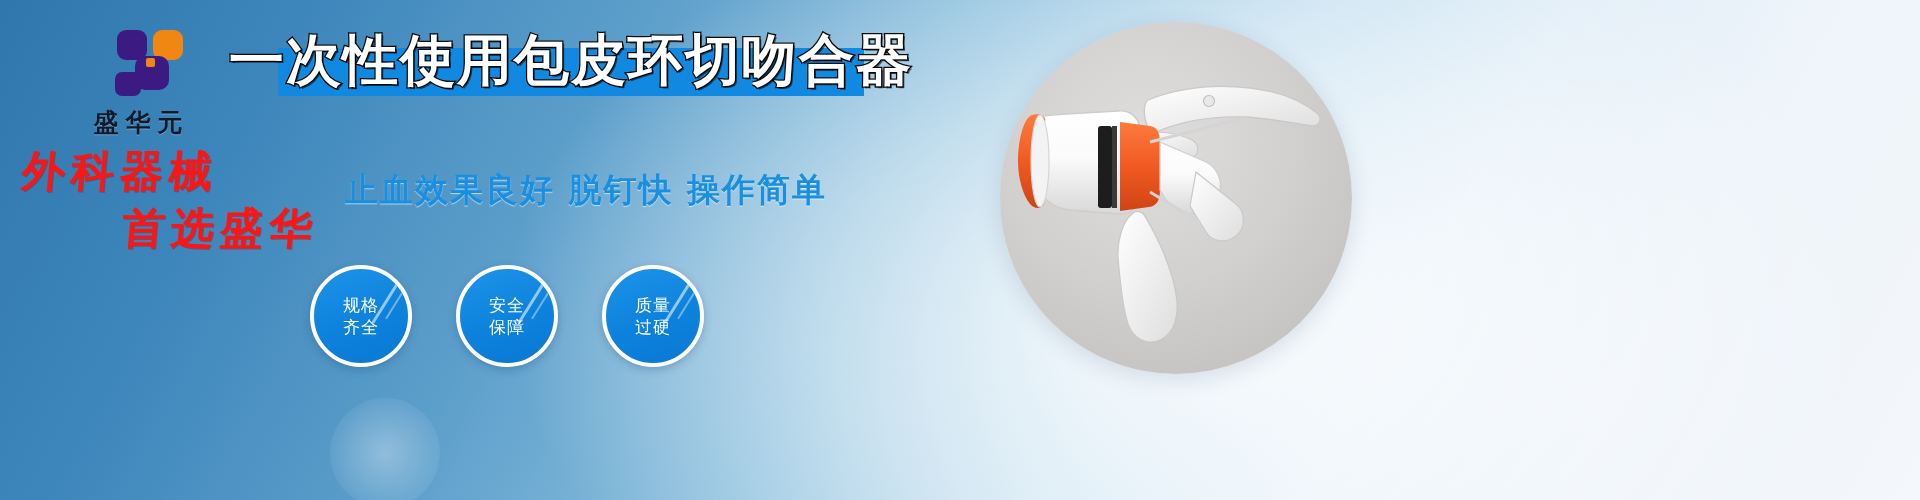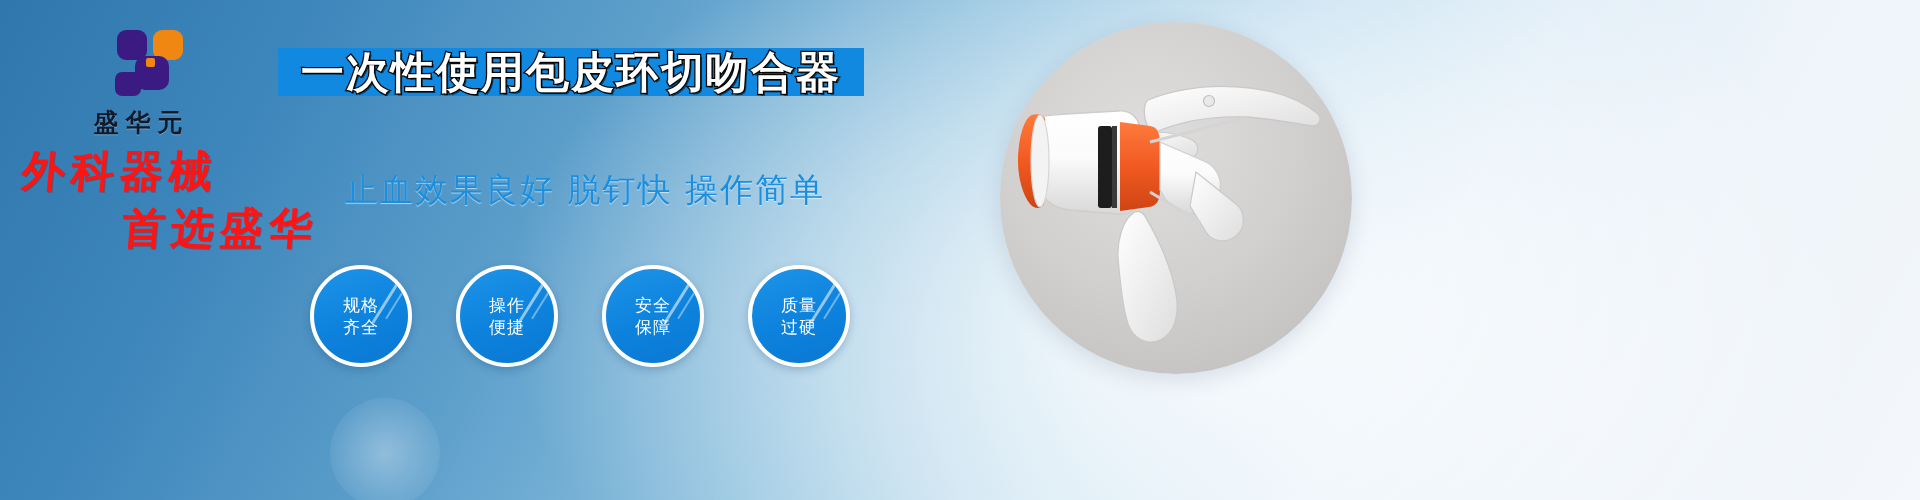--- a/index.html
+++ b/index.html
@@ -38,42 +38,42 @@
     text-shadow:0 1px 0 rgba(255,255,255,.25);
   }
 
   
   .title-bar{
     position:absolute;left:278px;top:48px;width:586px;height:48px;
     background:#1189e0;
     display:flex;align-items:center;justify-content:center;
   }
   .title-text{
-    position:absolute;left:278px;top:44px;width:586px;height:58px;
+    position:absolute;left:278px;top:32px;width:586px;height:58px;
     display:flex;align-items:center;justify-content:center;
-    font-size:43px;font-weight:700;color:#ffffff;
+    font-size:55px;font-weight:700;color:#ffffff;
     letter-spacing:2px;white-space:nowrap;
     font-family:"DejaVu Sans","Liberation Sans",sans-serif;
     -webkit-text-stroke:2.6px #0c0c0c;
     paint-order:stroke fill;
     text-shadow:2px 2px 0 rgba(0,0,0,.55);
   }
 
   
   .calli{position:absolute;left:22px;top:150px;width:330px;color:#ff1414;
     font-family:"DejaVu Serif","Liberation Serif",serif;font-weight:700;
     line-height:1.0;letter-spacing:6px;
     text-shadow:1px 1px 0 rgba(150,0,0,.35);}
   .calli .l1{font-size:43px;transform:skewX(-5deg);display:block;}
   .calli .l2{font-size:43px;transform:skewX(-5deg);display:block;margin-top:14px;padding-left:100px;}
 
   
   .subtitle{
     position:absolute;left:345px;top:168px;
-    font-size:33px;color:#1a8fe0;font-weight:400;letter-spacing:2px;
+    font-size:33px;color:#1a8fe0;font-weight:700;letter-spacing:2px;
     white-space:nowrap;
     font-family:"DejaVu Sans","Liberation Sans",sans-serif;
     text-shadow:0 1px 1px rgba(255,255,255,.6);
   }
 
   
   .badges{position:absolute;left:310px;top:265px;display:flex;gap:44px;}
   .badge{
     position:relative;width:94px;height:94px;border-radius:50%;
     background:linear-gradient(160deg,#1d93e8 0%,#0d82dd 55%,#0a78d2 100%);
@@ -134,24 +134,20 @@
     <span class="l1">外科器械</span>
     <span class="l2">首选盛华</span>
   </div>
 
   <div class="subtitle">止血效果良好 脱钉快 操作简单</div>
 
   <div class="badges">
     <div class="badge">
       <span>规格</span>
       <span>齐全</span>
-    </div>
-    <div class="badge">
-      <span>操作</span>
-      <span>便捷</span>
     </div>
     <div class="badge">
       <span>安全</span>
       <span>保障</span>
     </div>
     <div class="badge">
       <span>质量</span>
       <span>过硬</span>
     </div>
   </div>

